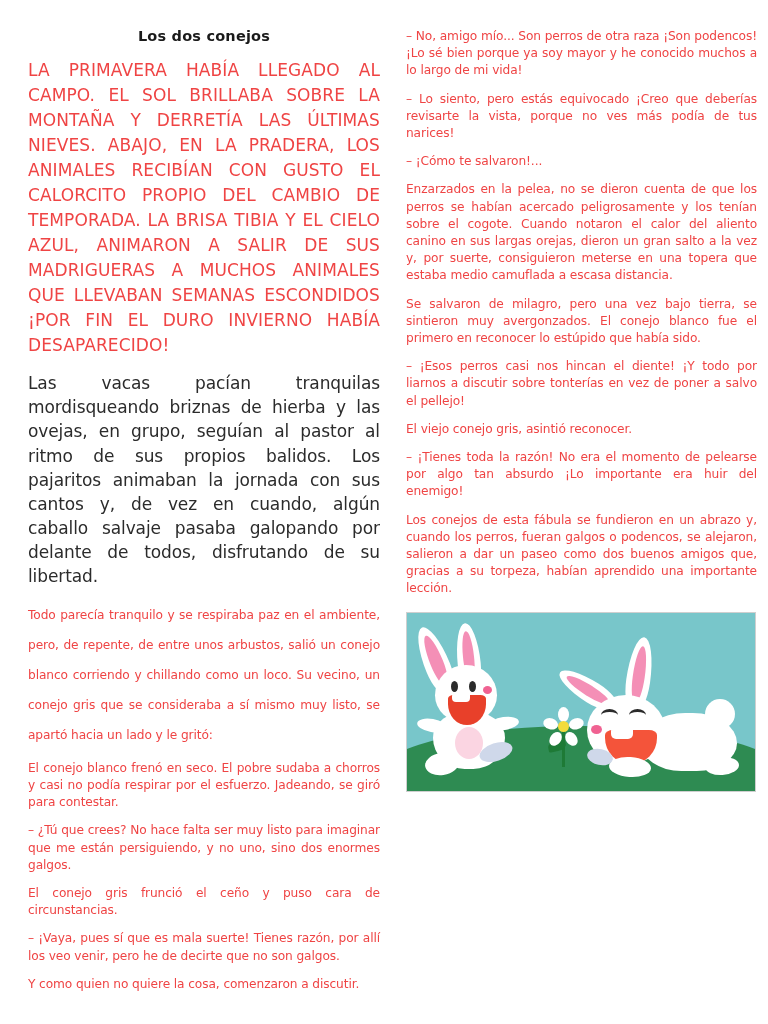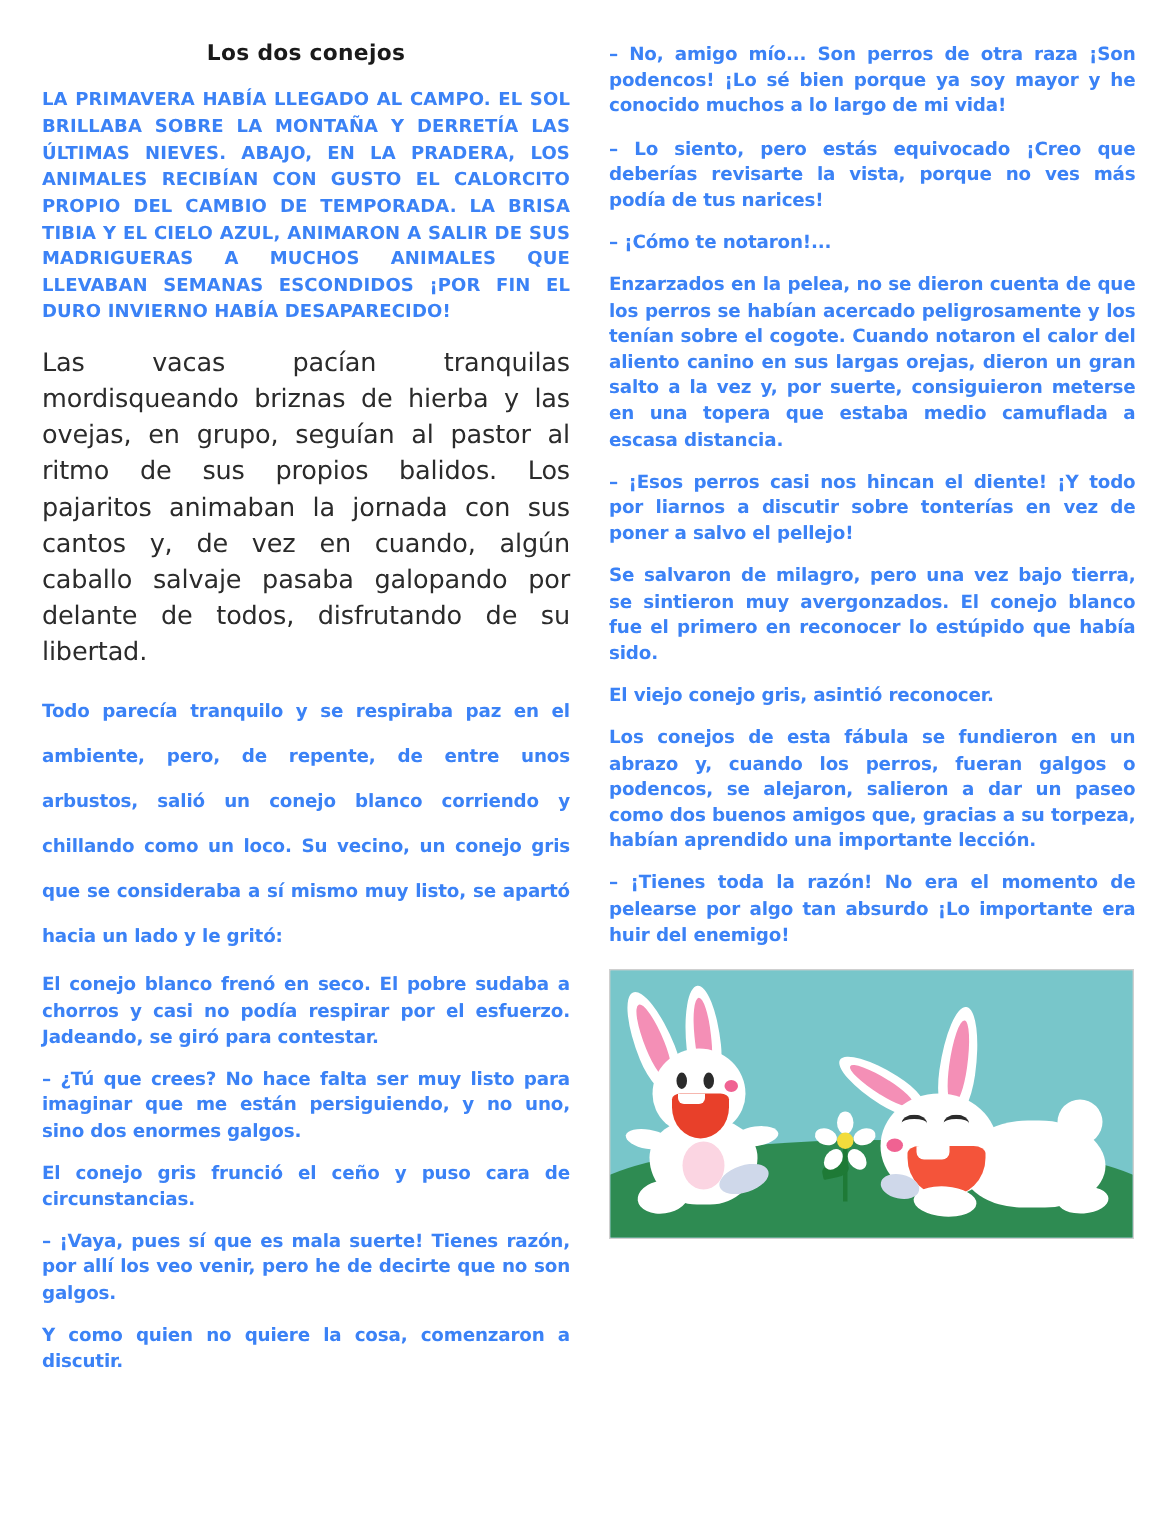--- a/index.html
+++ b/index.html
@@ -44,30 +44,30 @@
     margin: 0 0 13px 0;
     line-height: 1.2;
     color: #1a1a1a;
   }
 
   p.para {
     margin: 0 0 11px 0;
     text-align: justify;
     font-size: 12.2px;
     line-height: 1.41;
-    font-weight: bold;
+    font-weight: normal;
     letter-spacing: -0.1px;
-    color: #3b82f6;
+    color: #ef4444;
     -webkit-hyphens: none;
     hyphens: none;
   }
 
   p.caps {
     text-transform: none;
-    font-size: 12px;
+    font-size: 17px;
     line-height: 1.47;
     letter-spacing: 0.1px;
     margin-bottom: 13px;
   }
 
   p.lead {
     font-weight: normal;
     font-size: 17px;
     line-height: 1.42;
     letter-spacing: -0.1px;
@@ -417,33 +417,33 @@
     </div>
 
     <div class="col col-right">
 
       <p class="para dialog">– No, amigo mío... Son perros de otra raza ¡Son podencos! ¡Lo sé bien porque ya soy mayor y he conocido muchos a lo largo de mi vida!</p>
 
 
       <p class="para dialog">– Lo siento, pero estás equivocado ¡Creo que deberías revisarte la vista, porque no ves más podía de tus narices!</p>
 
 
-      <p class="para dialog">– ¡Cómo te notaron!...</p>
+      <p class="para dialog">– ¡Cómo te salvaron!...</p>
 
       <p class="para">Enzarzados en la pelea, no se dieron cuenta de que los perros se habían acercado peligrosamente y los tenían sobre el cogote. Cuando notaron el calor del aliento canino en sus largas orejas, dieron un gran salto a la vez y, por suerte, consiguieron meterse en una topera que estaba medio camuflada a escasa distancia.</p>
 
+      <p class="para">Se salvaron de milagro, pero una vez bajo tierra, se sintieron muy avergonzados. El conejo blanco fue el primero en reconocer lo estúpido que había sido.</p>
+
       <p class="para dialog">– ¡Esos perros casi nos hincan el diente! ¡Y todo por liarnos a discutir sobre tonterías en vez de poner a salvo el pellejo!</p>
 
-      <p class="para">Se salvaron de milagro, pero una vez bajo tierra, se sintieron muy avergonzados. El conejo blanco fue el primero en reconocer lo estúpido que había sido.</p>
-
       <p class="para">El viejo conejo gris, asintió reconocer.</p>
 
+      <p class="para dialog">– ¡Tienes toda la razón! No era el momento de pelearse por algo tan absurdo ¡Lo importante era huir del enemigo!</p>
+
       <p class="para">Los conejos de esta fábula se fundieron en un abrazo y, cuando los perros, fueran galgos o podencos, se alejaron, salieron a dar un paseo como dos buenos amigos que, gracias a su torpeza, habían aprendido una importante lección.</p>
-
-      <p class="para dialog">– ¡Tienes toda la razón! No era el momento de pelearse por algo tan absurdo ¡Lo importante era huir del enemigo!</p>
 
       <div class="illus-wrap">
         <div class="illustration" title="Dos conejos blancos de dibujos animados sobre hierba verde con una margarita">
 
           <div class="sky"></div>
           <div class="grass"></div>
 
           <div class="rabbit-left">
             <div class="rl-ear-a"></div>
             <div class="rl-ear-b"></div>

